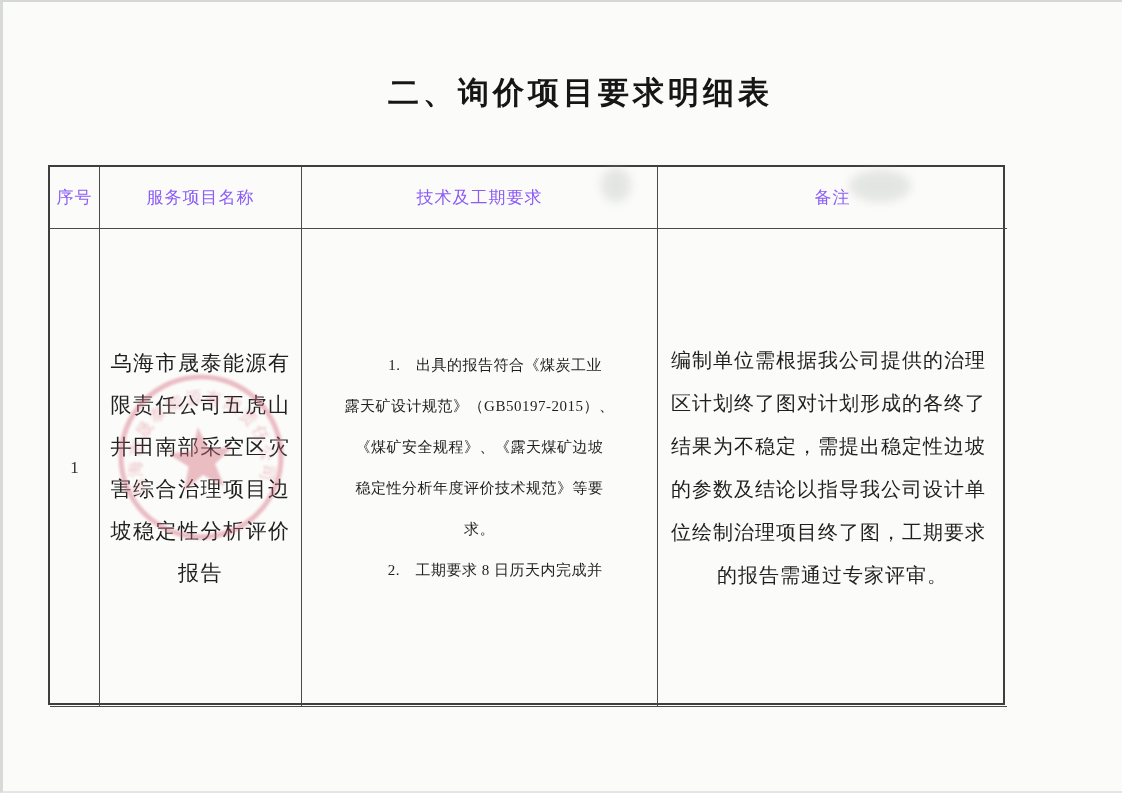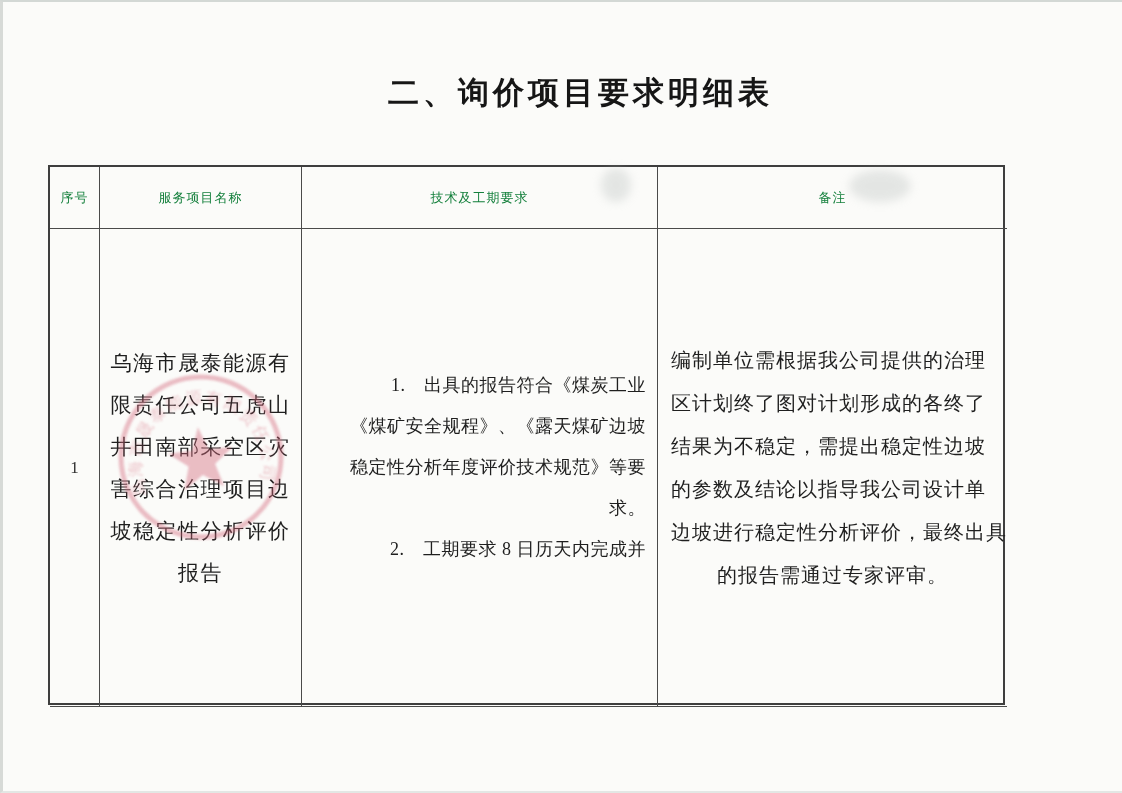--- a/index.html
+++ b/index.html
@@ -41,42 +41,42 @@
     border-right: 1px solid #4a4a4a;
     border-bottom: 1px solid #4a4a4a;
     box-sizing: border-box;
     display: flex;
     align-items: center;
     justify-content: center;
     overflow: hidden;
   }
   .cell:nth-child(4n) { border-right: none; }
   .th {
-    font-size: 13px;
-    color: #15803d;
+    font-size: 17px;
+    color: #8b5cf6;
     letter-spacing: 1px;
   }
   .body-text {
     display: flex;
     flex-direction: column;
     justify-content: center;
     width: 100%;
     height: 100%;
   }
   .c-index { font-size: 17px; color: #333; }
   .c-name .tline {
     text-align: center;
     font-size: 21px;
     line-height: 42px;
     letter-spacing: 1.5px;
   }
   .c-req { padding: 0 11px; }
   .c-req .tline {
-    text-align: right;
-    font-size: 18px;
+    text-align: center;
+    font-size: 15px;
     line-height: 41px;
     letter-spacing: 0.5px;
     white-space: nowrap;
   }
   .c-rem { padding: 0 13px; align-items: flex-end; }
   .c-rem .tline {
     text-align: justify;
     font-size: 20px;
     line-height: 43px;
     letter-spacing: 1px;
@@ -118,33 +118,34 @@
         <div class="tline">限责任公司五虎山</div>
         <div class="tline">井田南部采空区灾</div>
         <div class="tline">害综合治理项目边</div>
         <div class="tline">坡稳定性分析评价</div>
         <div class="tline">报告</div>
       </div>
   </div>
   <div class="cell row-body c-req">
     <div class="body-text">
         <div class="tline">　　1.　出具的报告符合《煤炭工业</div>
+        <div class="tline">露天矿设计规范》（GB50197-2015）、</div>
         <div class="tline">《煤矿安全规程》、《露天煤矿边坡</div>
         <div class="tline">稳定性分析年度评价技术规范》等要</div>
         <div class="tline">求。</div>
         <div class="tline">　　2.　工期要求 8 日历天内完成并</div>
       </div>
   </div>
   <div class="cell row-body c-rem">
     <div class="body-text">
         <div class="tline">编制单位需根据我公司提供的治理</div>
         <div class="tline">区计划终了图对计划形成的各终了</div>
         <div class="tline">结果为不稳定，需提出稳定性边坡</div>
         <div class="tline">的参数及结论以指导我公司设计单</div>
-        <div class="tline">边坡进行稳定性分析评价，最终出具</div>
+        <div class="tline">位绘制治理项目终了图，工期要求</div>
         <div class="tline">的报告需通过专家评审。</div>
       </div>
   </div>
 </div>
 
 <svg class="stamp" width="190" height="190" viewBox="0 0 190 190">
   <defs>
     <filter id="stampblur">
         <feGaussianBlur stdDeviation="0.9"></feGaussianBlur>
       </filter>

